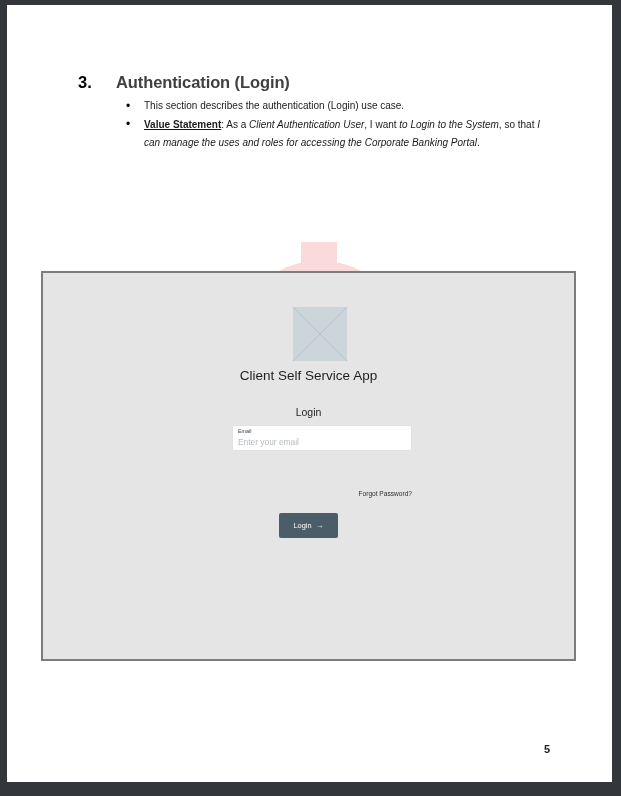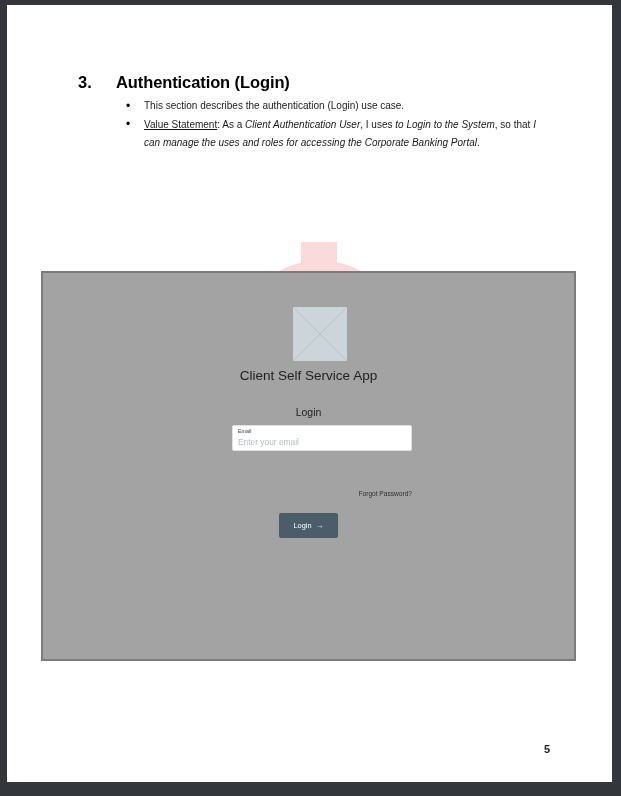--- a/index.html
+++ b/index.html
@@ -44,21 +44,21 @@
   .heading-num {
     font-size: 16.5px;
     font-weight: bold;
     color: #000000;
     width: 38px;
     flex: none;
   }
   .heading-text {
     font-size: 16.5px;
     font-weight: bold;
-    color: #000000;
+    color: #404040;
     letter-spacing: -0.1px;
   }
 
   ul.bullets {
     position: absolute;
     left: 113px;
     top: 92px;
     width: 428px;
     margin: 0;
     padding: 0;
@@ -73,21 +73,21 @@
     margin-bottom: 0px;
   }
   ul.bullets > li::before {
     content: "\2022";
     position: absolute;
     left: 6px;
     top: -0.5px;
     font-size: 12px;
     color: #000;
   }
-  .u-line { text-decoration: underline; }
+  .u-line { text-decoration: underline; font-weight: bold; }
   .it { font-style: italic; }
 
   
   #pink-shape {
     position: absolute;
     left: 258px;
     top: 230px;
     width: 110px;
     height: 42px;
     overflow: hidden;
@@ -112,21 +112,21 @@
   }
 
   
   #wireframe {
     position: absolute;
     left: 34px;
     top: 266px;
     width: 535px;
     height: 390px;
     border: 2px solid #7c7c7c;
-    background: #a3a3a3;
+    background: #e5e5e5;
     box-sizing: border-box;
   }
 
   
   #app-mock {
     position: absolute;
     left: 0;
     top: 0;
     width: 531px;
     height: 386px;
@@ -254,21 +254,21 @@
 
   <div id="doc-body">
 
     <div class="heading-row">
       <span class="heading-num">3.</span>
       <span class="heading-text">Authentication (Login)</span>
     </div>
 
     <ul class="bullets">
       <li><span>This section describes the authentication (Login) use case.</span></li>
-      <li><span class="u-line">Value Statement</span><span>: As a </span><span class="it">Client Authentication User</span><span>, I uses </span><span class="it">to Login to the System</span><span>, so that </span><span class="it">I can manage the uses and roles for accessing the Corporate Banking Portal</span><span>.</span></li>
+      <li><span class="u-line">Value Statement</span><span>: As a </span><span class="it">Client Authentication User</span><span>, I want </span><span class="it">to Login to the System</span><span>, so that </span><span class="it">I can manage the uses and roles for accessing the Corporate Banking Portal</span><span>.</span></li>
     </ul>
 
   </div>
 
   <div id="pink-shape">
     <div id="pink-flare"></div>
     <div id="pink-stem"></div>
   </div>
 
   <div id="wireframe">

